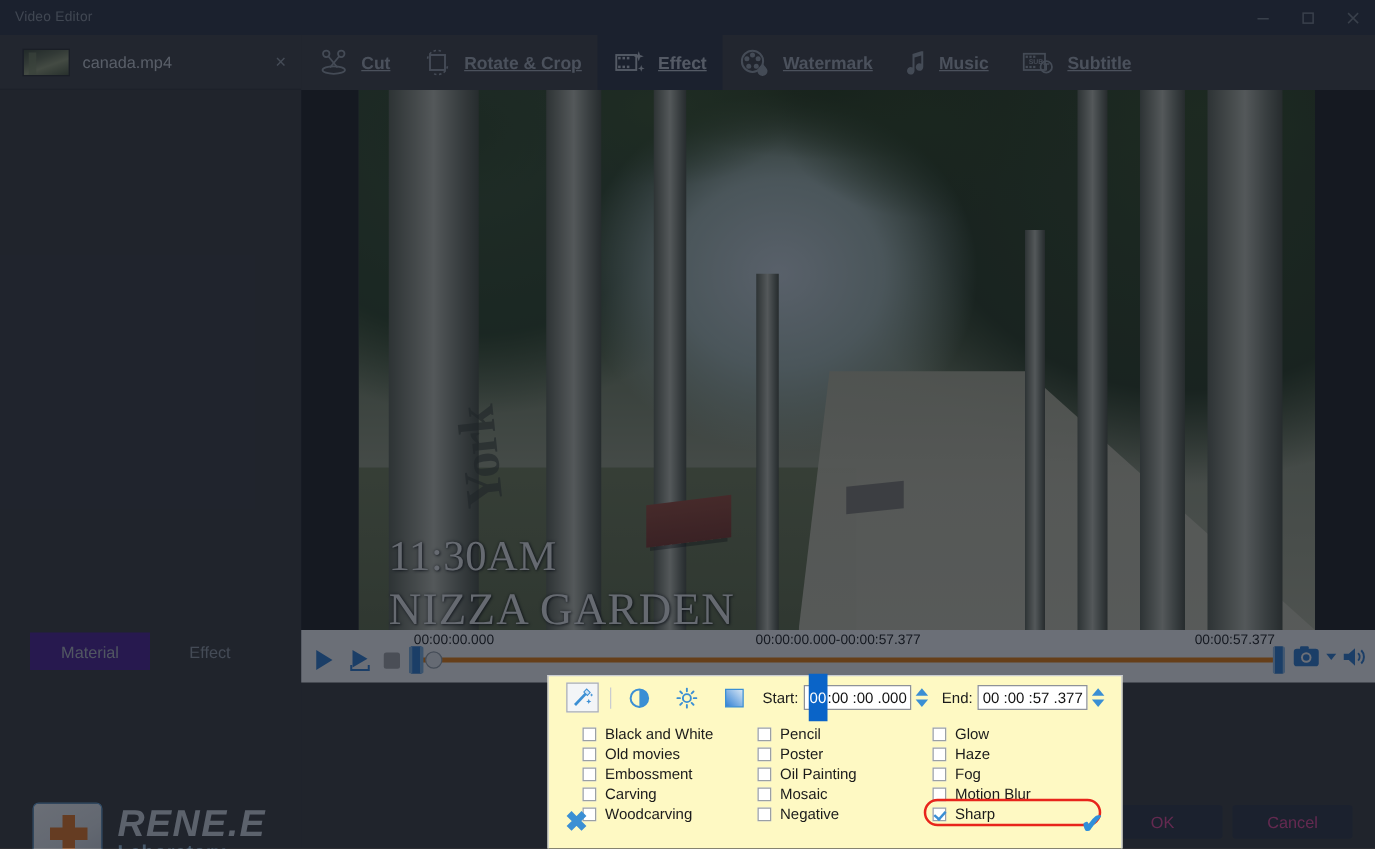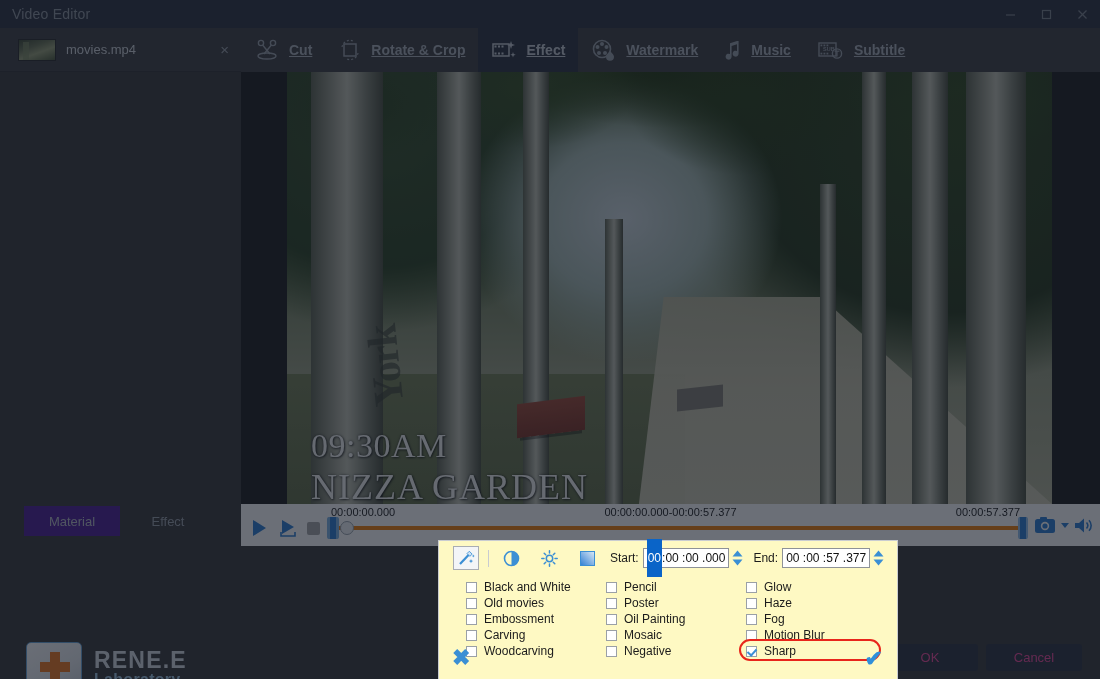--- a/index.html
+++ b/index.html
@@ -16,21 +16,21 @@
     overflow: hidden;
   }
 
   
   .titlebar {
     position: absolute; left: 0; top: 0; width: 1100px; height: 28px;
     background: #2e3440;
     display: flex; align-items: center;
   }
   .titlebar-title {
-    color: #8f959e; font-size: 14px; margin-left: 12px;
+    color: #8f959e; font-size: 11px; margin-left: 12px;
     letter-spacing: .2px;
   }
   .win-buttons {
     position: absolute; right: 0; top: 0; height: 28px;
     display: flex; align-items: center;
   }
   .win-btn {
     width: 36px; height: 28px;
     display: flex; align-items: center; justify-content: center;
     color: #7d838c;
@@ -96,22 +96,22 @@
     background:
       linear-gradient(#f07a21,#f07a21) 10px 0/10px 30px no-repeat,
       linear-gradient(#f07a21,#f07a21) 0 10px/30px 10px no-repeat;
   }
   .brand-icon::after {
     content:""; position:absolute; left:6px; bottom:4px; width:18px; height:10px;
     background: #dfe3e8; border-radius: 2px;
   }
   .brand-text { margin-left: 12px; line-height: 1.05; }
   .brand-name {
-    color: #d7dde3; font-size: 23px; font-weight: bold;
-    letter-spacing: 1.2px;
+    color: #d7dde3; font-size: 30px; font-weight: bold;
+    font-style: italic; letter-spacing: 1.2px;
   }
   .brand-sub {
     color: #9fc4e0; font-size: 16px; font-weight: bold; letter-spacing: .3px;
   }
 
   
   .toolbar {
     position: absolute; left: 241px; top: 28px;
     width: 859px; height: 44px;
     background: #3f3f42;
@@ -341,21 +341,21 @@
             <line x1="2.5" y1="2.5" x2="10.5" y2="10.5" stroke="#7d838c" stroke-width="1.2"></line>
             <line x1="10.5" y1="2.5" x2="2.5" y2="10.5" stroke="#7d838c" stroke-width="1.2"></line>
           </svg>
       </div>
     </div>
   </div>
 
   <div class="sidebar">
     <div class="file-chip">
       <div class="file-thumb"></div>
-      <div class="file-name">movies.mp4</div>
+      <div class="file-name">canada.mp4</div>
       <div class="file-close">×</div>
     </div>
 
     <div class="tabs-bottom">
       <div class="tab-btn active">Material</div>
       <div class="tab-btn">Effect</div>
     </div>
 
     <div class="brand">
       <div class="brand-icon"></div>
@@ -458,21 +458,21 @@
       <div class="vtree" style="left:236px;width:26px;"></div>
       <div class="vtree" style="left:318px;width:18px;top:34%;"></div>
       <div class="vtree" style="right:26px;width:60px;"></div>
       <div class="vtree" style="right:104px;width:36px;"></div>
       <div class="vtree" style="right:166px;width:24px;"></div>
       <div class="vtree" style="right:216px;width:16px;top:26%;"></div>
       <div class="vbench2"></div>
       <div class="vbench"></div>
       <div class="vbark">York</div>
       <div class="vtext">
-        <div class="l1">09:30AM</div>
+        <div class="l1">11:30AM</div>
         <div class="l2">NIZZA GARDEN</div>
       </div>
     </div>
   </div>
 
   <div class="playerbar">
     <div class="times">
       <span class="t-left">00:00:00.000</span>
       <span class="t-mid">00:00:00.000-00:00:57.377</span>
       <span class="t-right">00:00:57.377</span>

